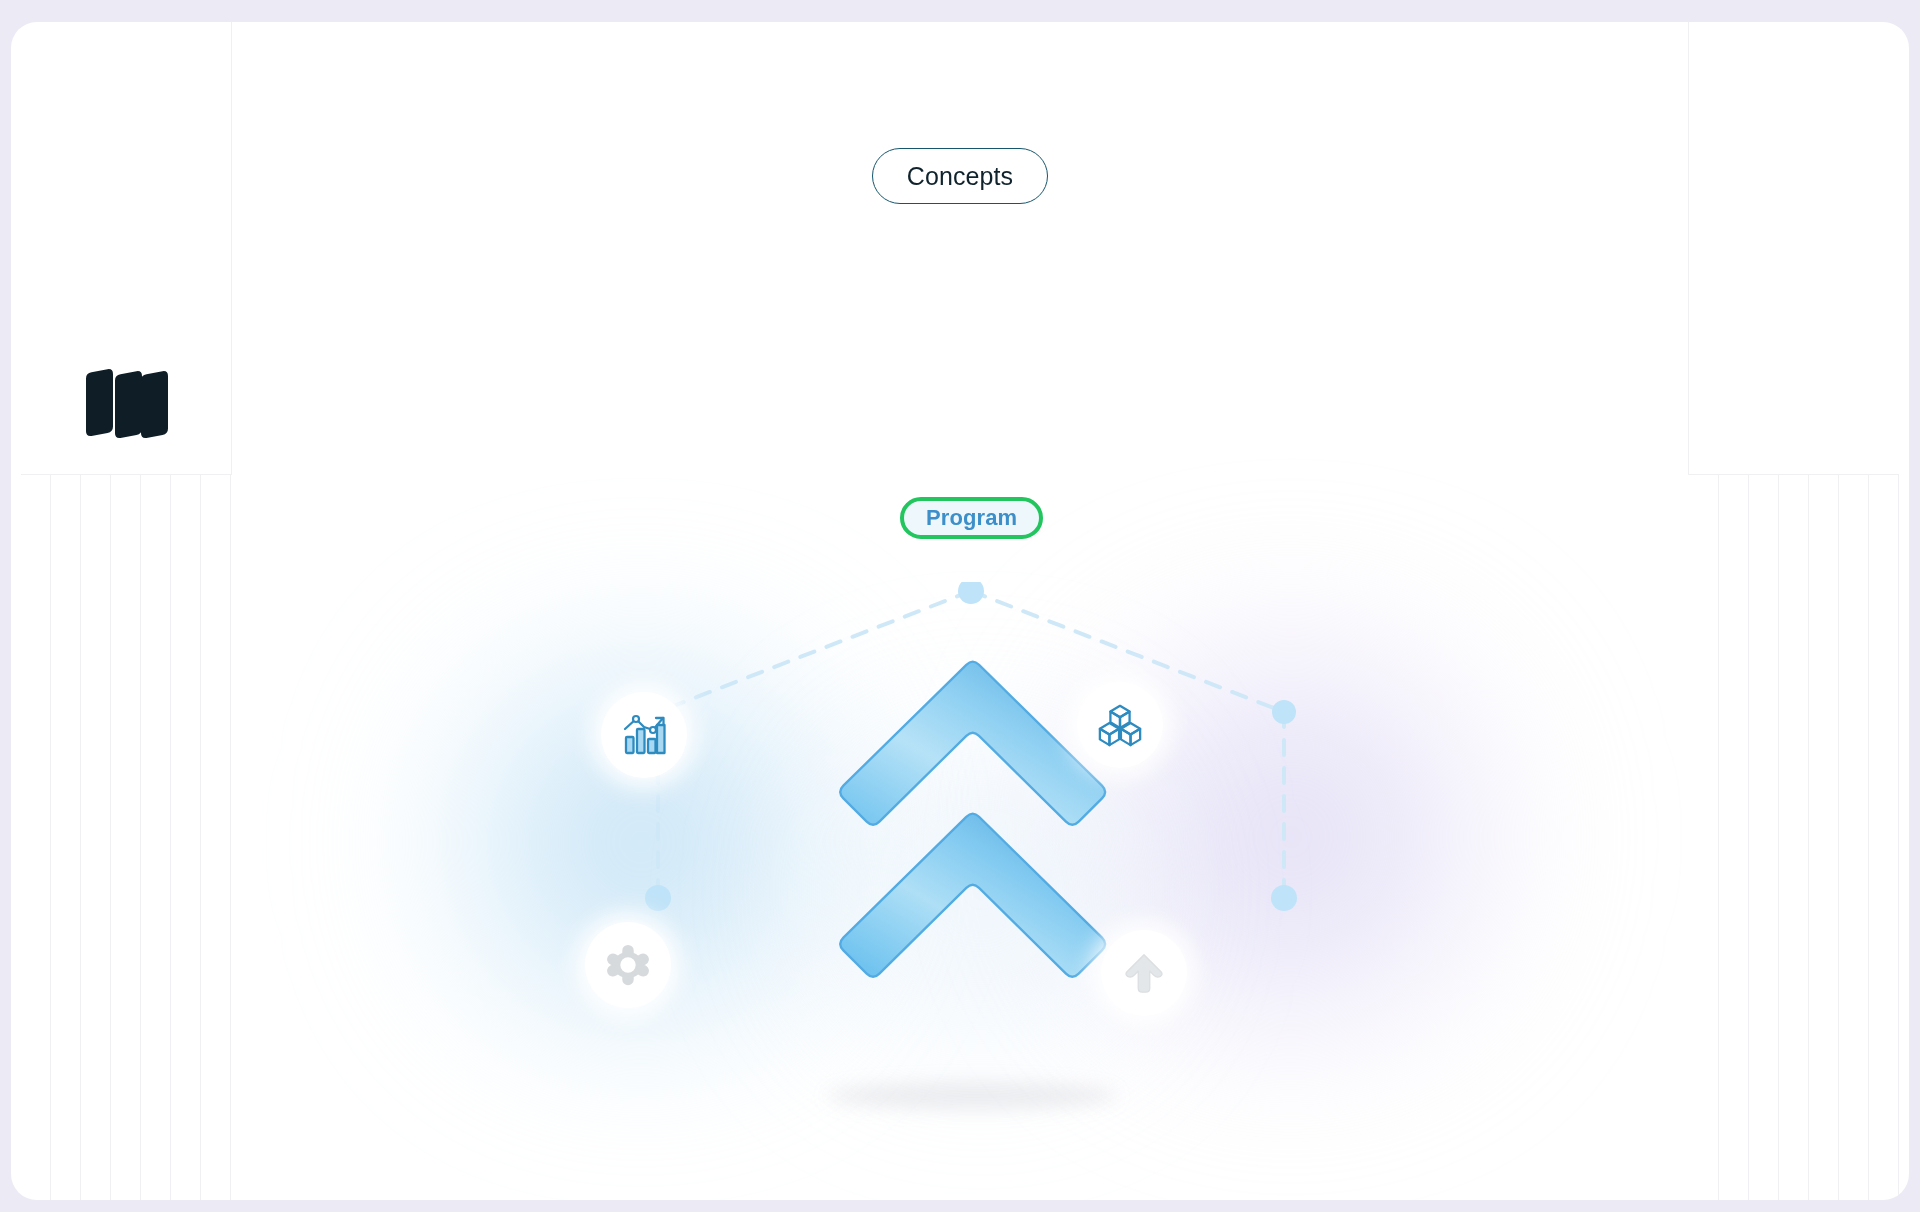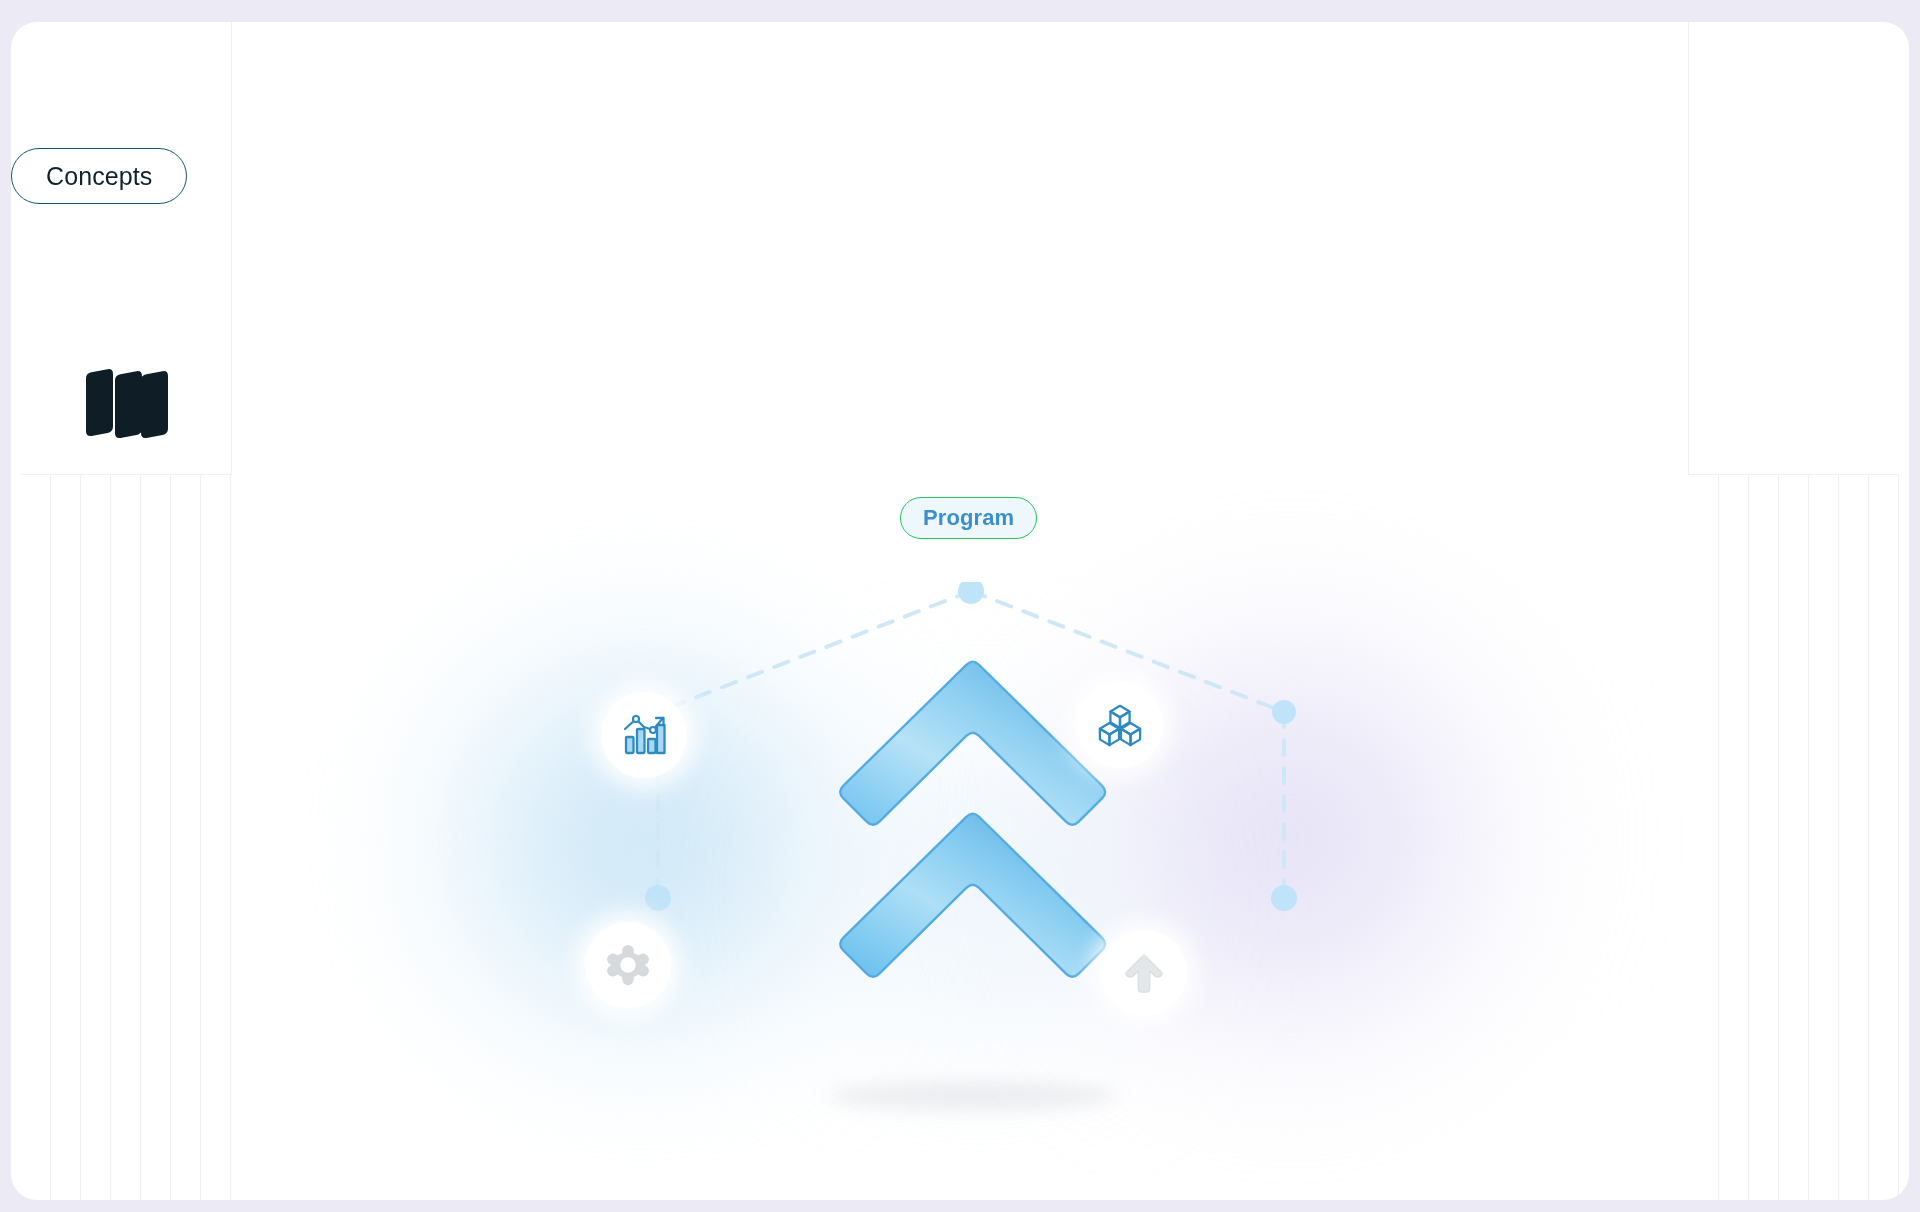--- a/index.html
+++ b/index.html
@@ -78,20 +78,21 @@
     height: 76px;
   }
 
   
   #header {
     position: absolute;
     left: 0;
     right: 0;
     top: 126px;
     display: flex;
+    flex-direction: column;
     align-items: center;
   }
 
   #concepts-pill {
     display: inline-flex;
     align-items: center;
     justify-content: center;
     height: 56px;
     padding: 0 34px;
     border: 1.6px solid #16566c;
@@ -158,21 +159,21 @@
     position: absolute;
     left: 539px;
     top: -85px;
     display: inline-flex;
     align-items: center;
     justify-content: center;
     height: 42px;
     padding: 8px 22px;
     border-radius: 999px;
     background: #eef7fc;
-    border: 1px solid #22c55e;
+    border: 4px solid #22c55e;
     color: #3d8fc9;
     font-size: 22px;
     font-weight: 700;
     letter-spacing: .1px;
     white-space: nowrap;
     cursor: pointer;
   }
 
   
   .bubble {

